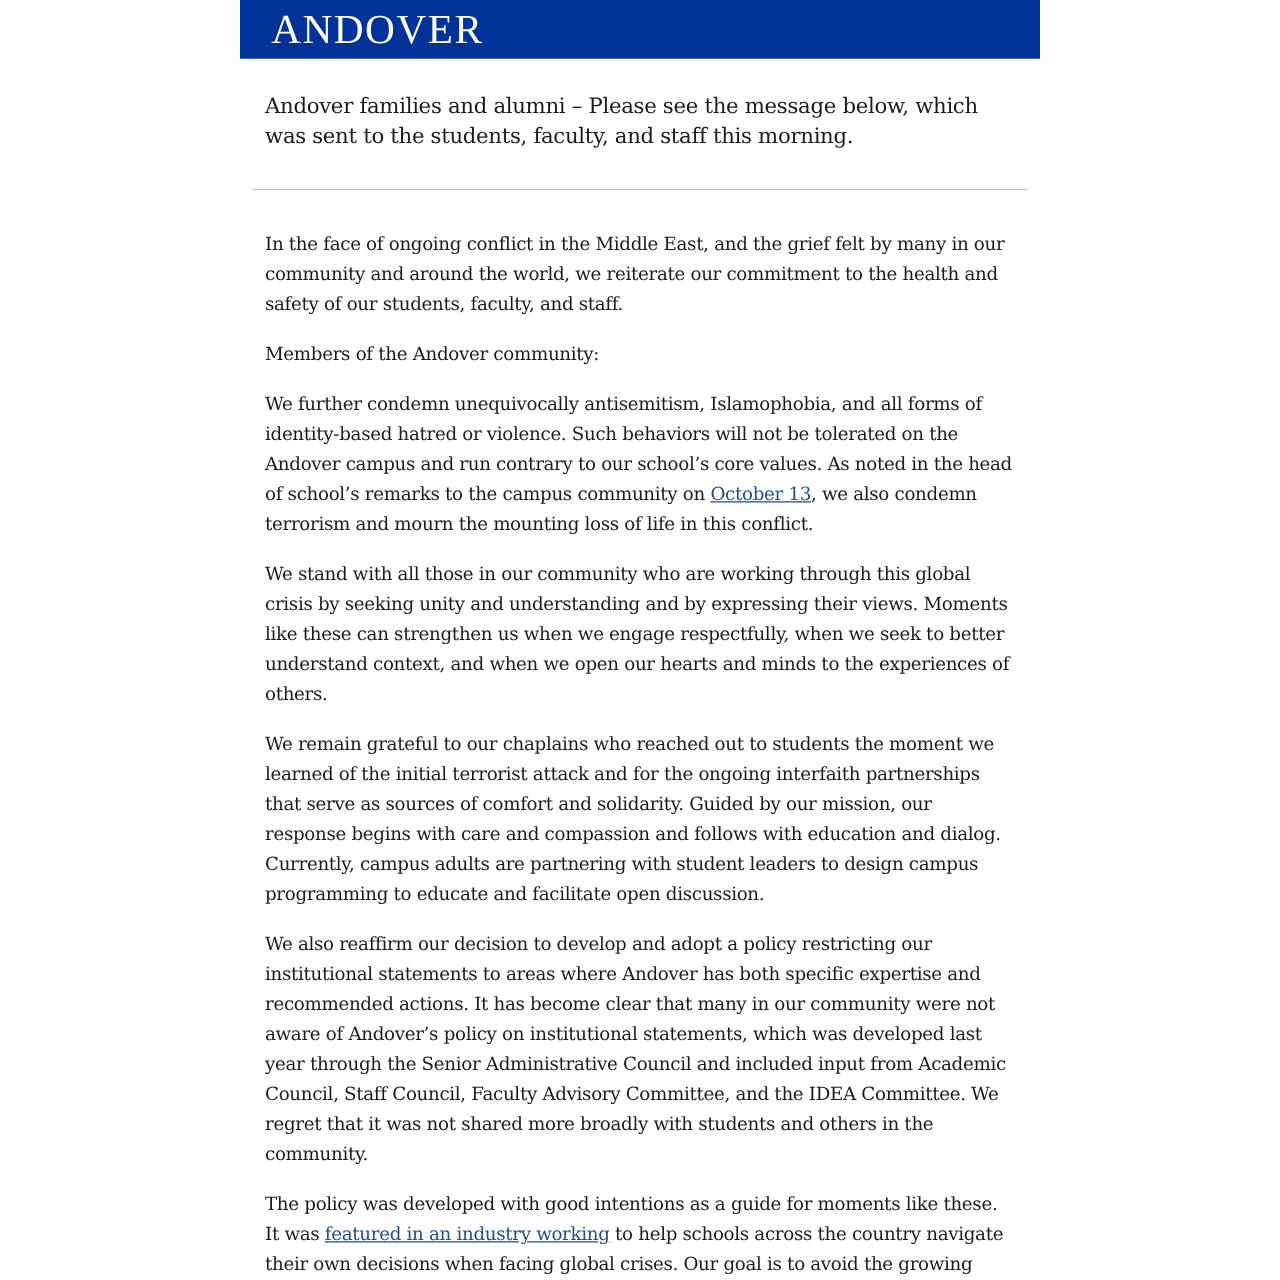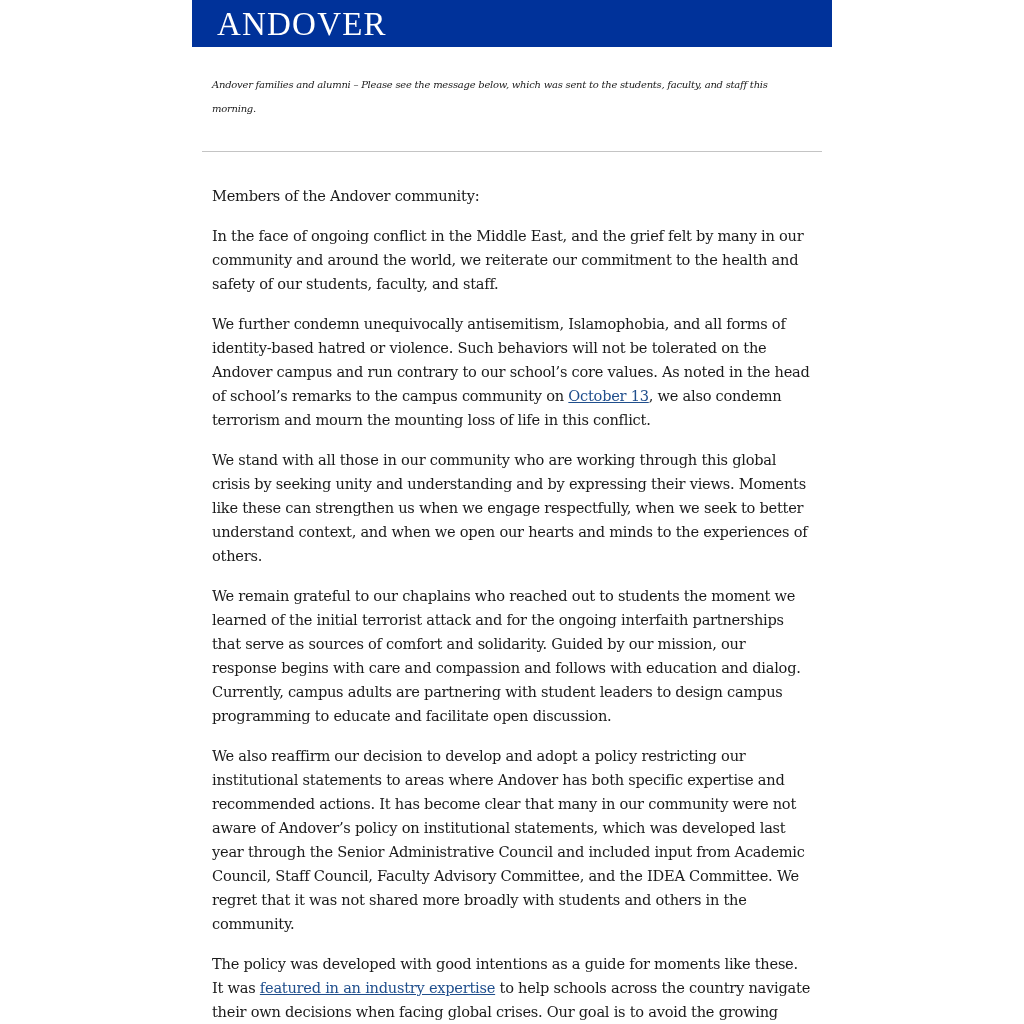--- a/index.html
+++ b/index.html
@@ -31,24 +31,23 @@
       color: #ffffff;
       font-family: "Liberation Serif", "DejaVu Serif", serif;
       font-size: 33px;
       letter-spacing: 1.2px;
       line-height: 30px;
     }
     .intro {
       padding: 0 20px;
       margin-top: 26px;
       font-family: "DejaVu Serif", "Liberation Serif", serif;
-      font-size: 10px;
+      font-size: 17px;
       line-height: 24px;
       color: #1a1a1a;
-      font-style: italic;
     }
     .divider {
       margin: 30px 10px 0 10px;
       height: 0;
       border-top: 1px solid #c4c4c4;
     }
     .body-text {
       padding: 0 20px;
       margin-top: 32px;
       font-family: "DejaVu Serif", "Liberation Serif", serif;
@@ -75,21 +74,21 @@
     <div class="logo">ANDOVER</div>
   </div>
 
   <div class="intro">
     <p>Andover families and alumni – Please see the message below, which was sent to the students, faculty, and staff this morning.</p>
   </div>
 
   <div class="divider"></div>
 
   <div class="body-text">
+    <p>In the face of ongoing conflict in the Middle East, and the grief felt by many in our community and around the world, we reiterate our commitment to the health and safety of our students, faculty, and staff.</p>
     <p>Members of the Andover community:</p>
-    <p>In the face of ongoing conflict in the Middle East, and the grief felt by many in our community and around the world, we reiterate our commitment to the health and safety of our students, faculty, and staff.</p>
     <p><span>We further condemn unequivocally antisemitism, Islamophobia, and all forms of identity-based hatred or violence. Such behaviors will not be tolerated on the Andover campus and run contrary to our school’s core values. As noted in the head of school’s remarks to the campus community on </span><a class="inline-link" href="#">October 13</a><span>, we also condemn terrorism and mourn the mounting loss of life in this conflict.</span></p>
     <p>We stand with all those in our community who are working through this global crisis by seeking unity and understanding and by expressing their views. Moments like these can strengthen us when we engage respectfully, when we seek to better understand context, and when we open our hearts and minds to the experiences of others.</p>
     <p>We remain grateful to our chaplains who reached out to students the moment we learned of the initial terrorist attack and for the ongoing interfaith partnerships that serve as sources of comfort and solidarity. Guided by our mission, our response begins with care and compassion and follows with education and dialog. Currently, campus adults are partnering with student leaders to design campus programming to educate and facilitate open discussion.</p>
     <p>We also reaffirm our decision to develop and adopt a policy restricting our institutional statements to areas where Andover has both specific expertise and recommended actions.  It has become clear that many in our community were not aware of Andover’s policy on institutional statements, which was developed last year through the Senior Administrative Council and included input from Academic Council, Staff Council, Faculty Advisory Committee, and the IDEA Committee. We regret that it was not shared more broadly with students and others in the community.</p>
-    <p><span>The policy was developed with good intentions as a guide for moments like these. It was </span><a class="inline-link" href="#">featured in an industry expertise</a><span> to help schools across the country navigate their own decisions when facing global crises. Our goal is to avoid the growing</span></p>
+    <p><span>The policy was developed with good intentions as a guide for moments like these. It was </span><a class="inline-link" href="#">featured in an industry working</a><span> to help schools across the country navigate their own decisions when facing global crises. Our goal is to avoid the growing</span></p>
   </div>
 </div>
 
 </body></html>

